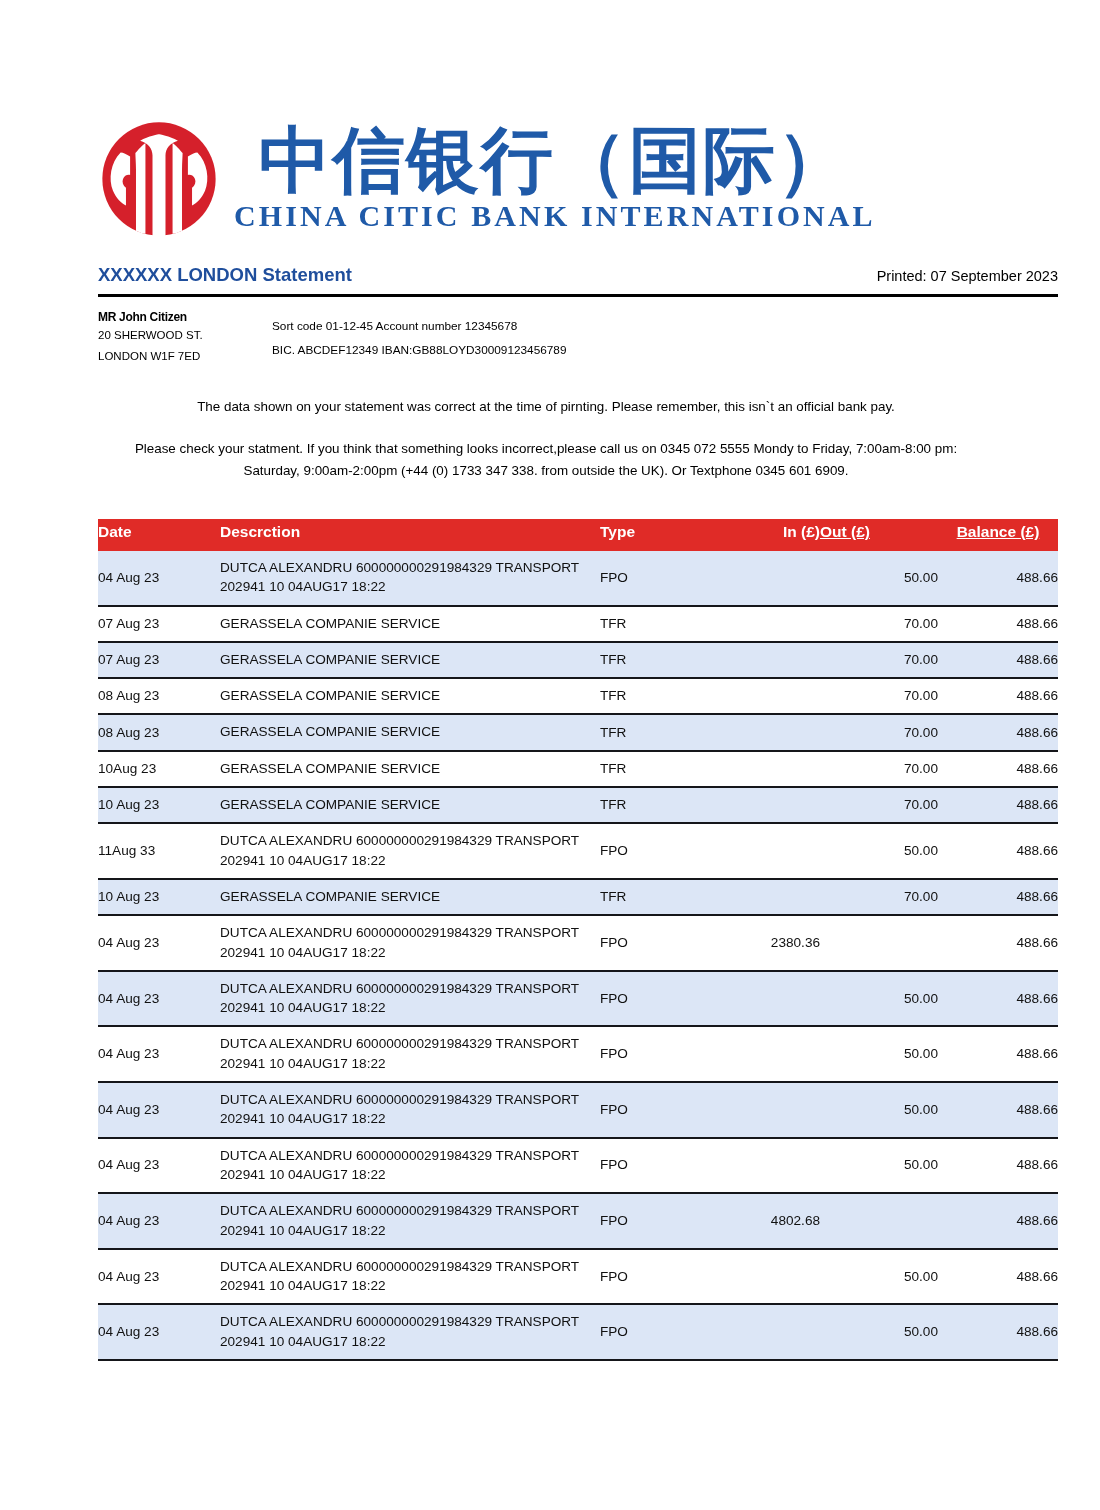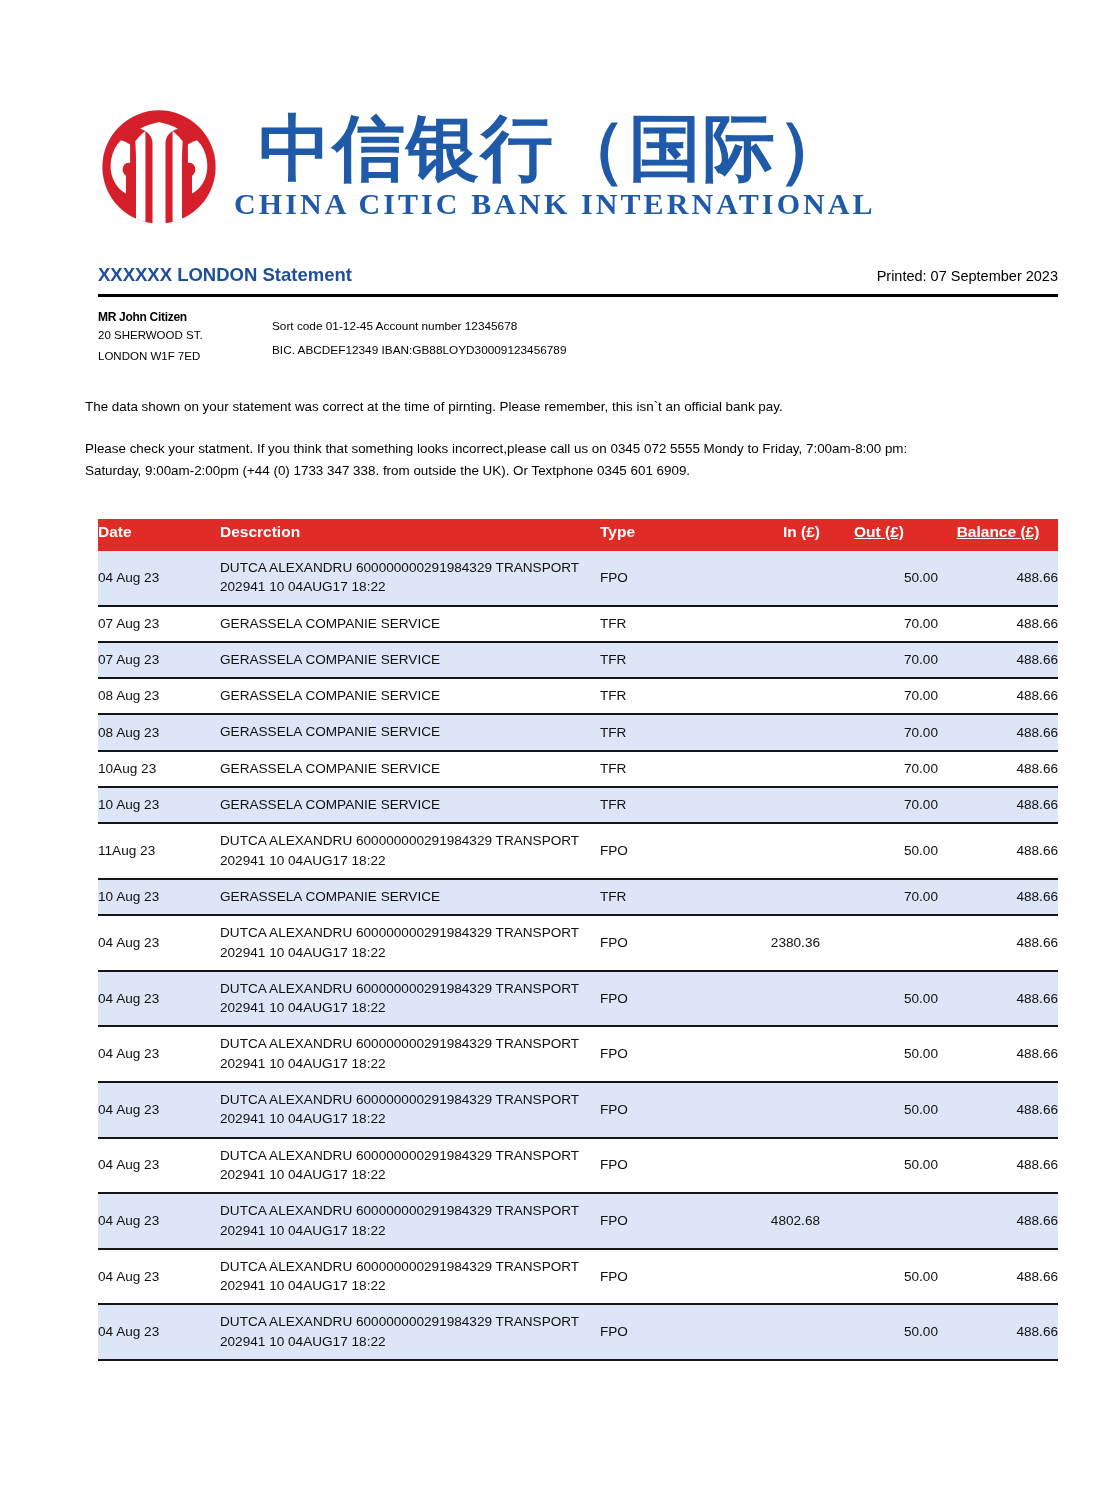--- a/index.html
+++ b/index.html
@@ -11,21 +11,21 @@
     width: 1100px; height: 1510px;
     font-family: "Liberation Sans", sans-serif;
     color: #000000;
     position: relative;
     overflow: hidden;
   }
 
   
   .logo-block {
     position: absolute;
-    left: 100px; top: 108px;
+    left: 100px; top: 120px;
     width: 720px; height: 140px;
     display: flex;
     align-items: flex-start;
   }
   .logo-mark { width: 118px; height: 118px; flex: 0 0 118px; }
   .logo-text-wrap {
     margin-left: 16px;
     display: flex;
     flex-direction: column;
     align-items: center;
@@ -101,25 +101,26 @@
   }
   .acct-line {
     font-size: 11.8px;
     line-height: 2.05;
     white-space: nowrap;
   }
 
   
   .notice {
     position: absolute;
-    left: 85px;
+    left: 106px;
     font-size: 13.4px;
     line-height: 1.62;
     color: #000;
     width: 880px;
+    text-align: center;
   }
   .notice-1 { top: 396px; }
   .notice-2 { top: 438px; }
 
   
   .table-wrap {
     position: absolute;
     left: 98px; top: 519px;
     width: 960px;
   }
@@ -133,21 +134,21 @@
     color: #ffffff;
     font-size: 15.5px;
     font-weight: bold;
     padding: 4px 0 10px 0;
     border: none;
   }
   th.c-date   { width: 122px; text-align: left;  padding-left: 4px; }
   th.c-desc   { width: 380px; text-align: left;  padding-left: 22px; }
   th.c-type   { width: 108px; text-align: left;  padding-left: 24px; }
   th.c-in     { width: 112px; text-align: right; padding-right: 10px; }
-  th.c-out    { width: 118px; text-align: center; padding-right: 12px; text-decoration: underline; }
+  th.c-out    { width: 118px; text-align: left; padding-right: 12px; text-decoration: underline; }
   th.c-bal    { width: 120px; text-align: center; padding-right: 4px; text-decoration: underline; }
 
   table.stmt tbody tr {
     border-bottom: 2.6px solid #15161a;
   }
   table.stmt tbody tr.alt { background: #DCE6F6; }
   table.stmt tbody td {
     font-size: 13.6px;
     color: #111;
     padding: 7px 0 8px 0;
@@ -277,21 +278,21 @@
         </tr>
         <tr class="alt">
           <td class="v-date">10 Aug 23</td>
           <td class="v-desc"><span>GERASSELA COMPANIE SERVICE</span></td>
           <td class="v-type">TFR</td>
           <td class="v-in"></td>
           <td class="v-out">70.00</td>
           <td class="v-bal">488.66</td>
         </tr>
         <tr>
-          <td class="v-date">11Aug 23</td>
+          <td class="v-date">11Aug 33</td>
           <td class="v-desc"><span>DUTCA ALEXANDRU 600000000291984329 TRANSPORT</span><span class="desc-l2">202941 10 04AUG17 18:22</span></td>
           <td class="v-type">FPO</td>
           <td class="v-in"></td>
           <td class="v-out">50.00</td>
           <td class="v-bal">488.66</td>
         </tr>
         <tr class="alt">
           <td class="v-date">10 Aug 23</td>
           <td class="v-desc"><span>GERASSELA COMPANIE SERVICE</span></td>
           <td class="v-type">TFR</td>

